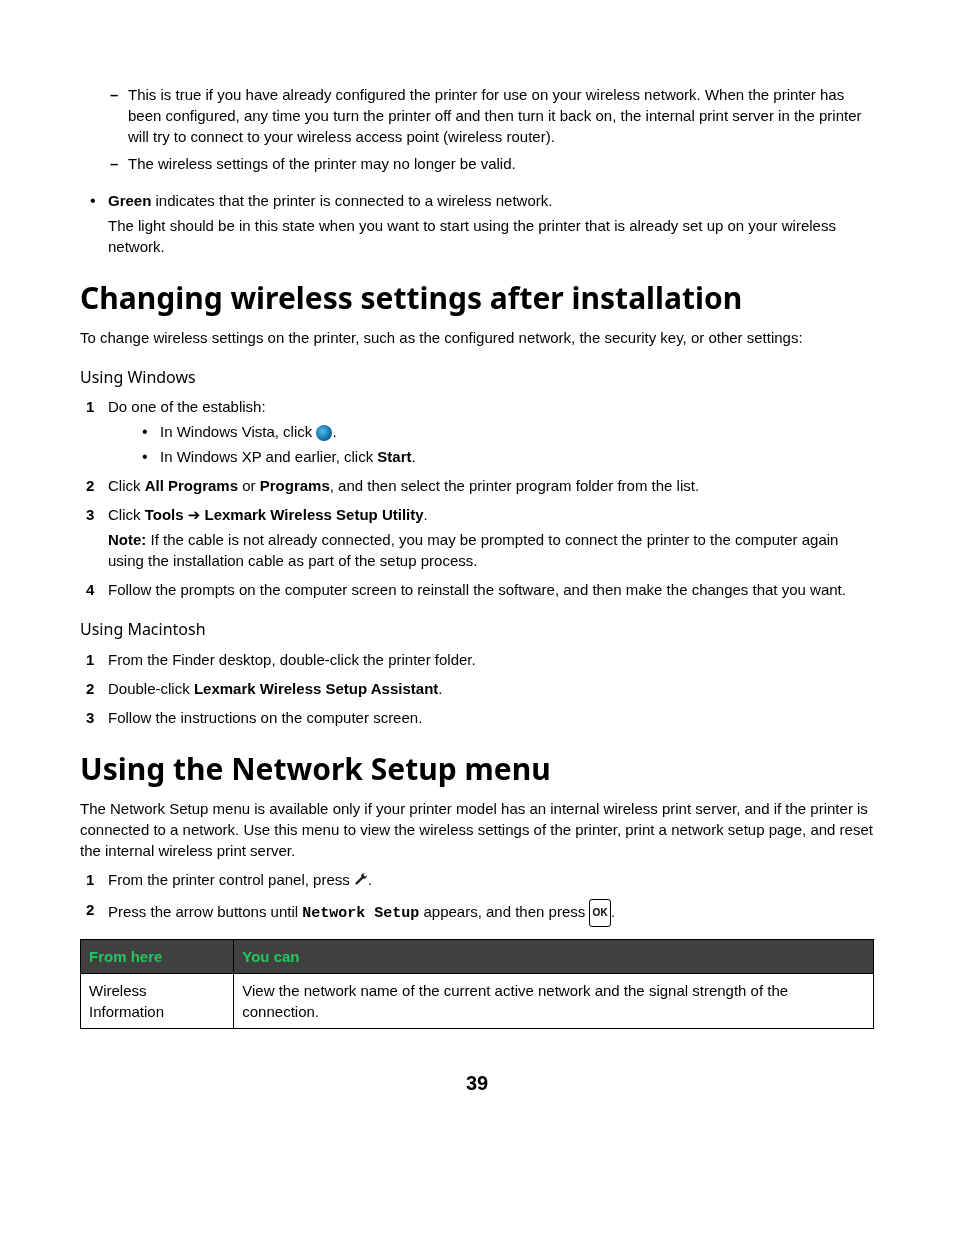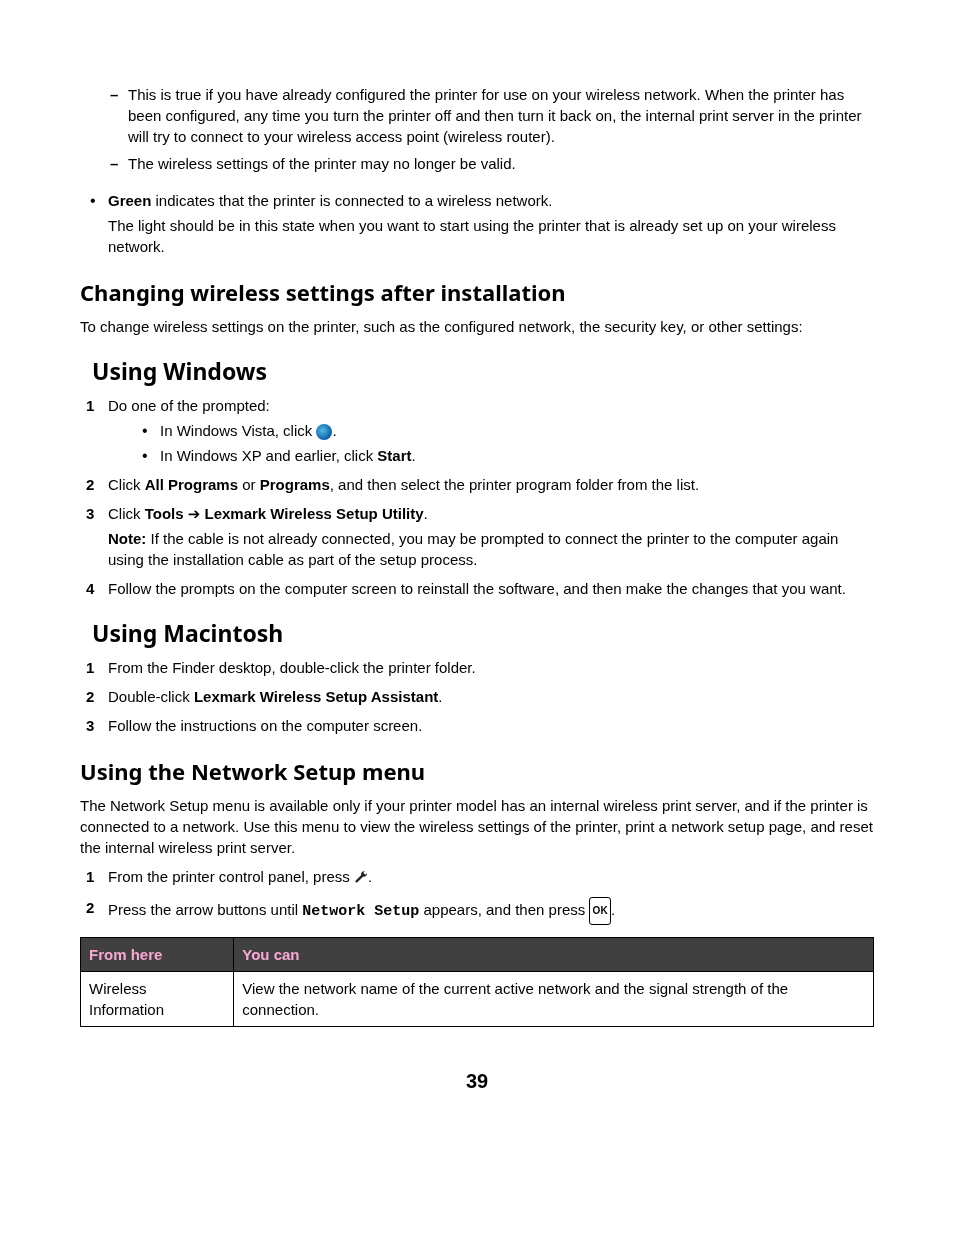--- a/index.html
+++ b/index.html
@@ -8,29 +8,29 @@
     color: #000;
     background: #fff;
     margin: 0;
     padding: 80px 80px 40px 80px;
     width: 954px;
     box-sizing: border-box;
     line-height: 1.4;
   }
   h1 {
     font-family: "Trebuchet MS", "Noto Sans", sans-serif;
-    font-size: 22px;
+    font-size: 30px;
     font-weight: bold;
     margin: 20px 0 8px 0;
   }
   h2 {
     font-family: "Trebuchet MS", "Noto Sans", sans-serif;
-    font-size: 23px;
-    font-weight: bold;
-    margin: 18px 0 6px 12px;
+    font-size: 16px;
+    font-weight: normal;
+    margin: 18px 0 6px 0;
   }
   p { margin: 6px 0; }
   strong { font-weight: bold; }
   ul.bullet { list-style: none; padding-left: 28px; margin: 16px 0; }
   ul.bullet > li { position: relative; margin: 4px 0; }
   ul.bullet > li::before {
     content: "•"; position: absolute; left: -18px; top: 0; font-size: 16px;
   }
   ul.dash { list-style: none; padding-left: 48px; margin: 4px 0; }
   ul.dash > li { position: relative; margin: 4px 0; }
@@ -55,21 +55,21 @@
   }
   table.menu th, table.menu td {
     border: 1px solid #000;
     padding: 6px 8px;
     text-align: left;
     vertical-align: top;
     font-size: 15px;
   }
   table.menu th {
     background: #404040;
-    color: #f9a8d4;
+    color: #22c55e;
     font-weight: bold;
   }
   .page-num {
     text-align: center;
     font-weight: bold;
     font-family: "Trebuchet MS", sans-serif;
     font-size: 20px;
     margin-top: 40px;
   }
   .mono { font-family: "Courier New", monospace; font-weight: bold; }
@@ -116,21 +116,21 @@
     <p class="indent2">The light should be in this state when you want to start using the printer that is already set up on your wireless network.</p>
   </li>
 </ul>
 
 <h1>Changing wireless settings after installation</h1>
 <p>To change wireless settings on the printer, such as the configured network, the security key, or other settings:</p>
 
 <h2>Using Windows</h2>
 <ol class="numbered">
   <li>
-    <span>Do one of the prompted:</span>
+    <span>Do one of the establish:</span>
     <ul class="inner-bullet">
       <li>
         <span>In Windows Vista, click </span><span class="vista-icon"></span><span>.</span>
       </li>
       <li>
         <span>In Windows XP and earlier, click </span><strong>Start</strong><span>.</span>
       </li>
     </ul>
   </li>
   <li>

